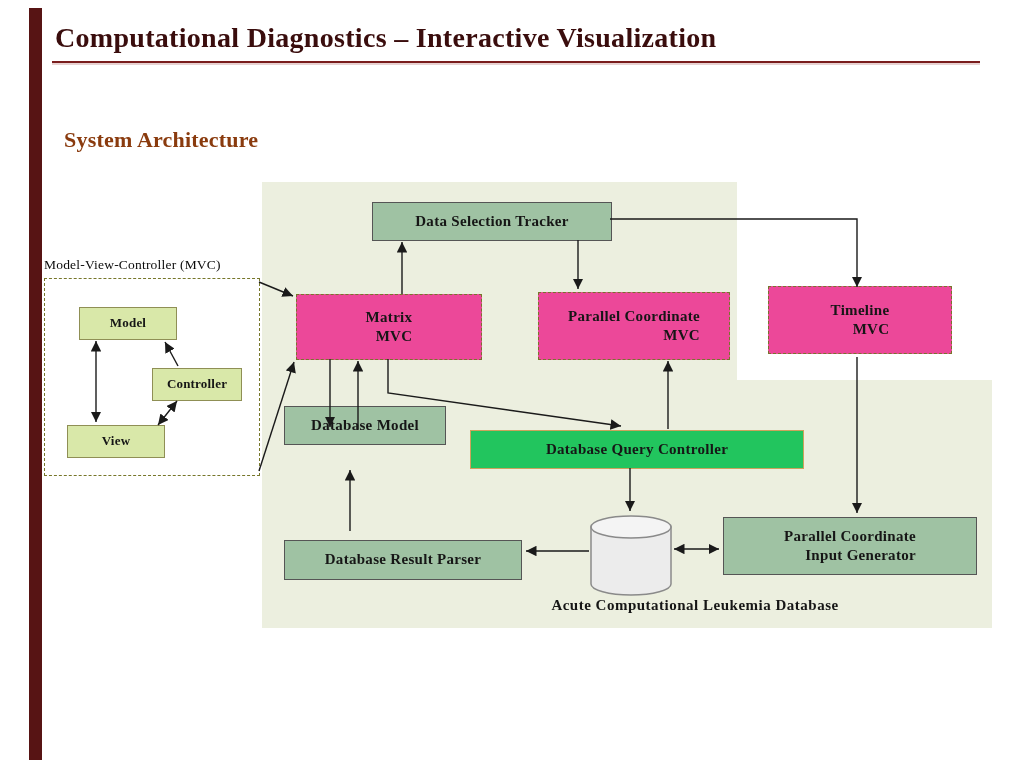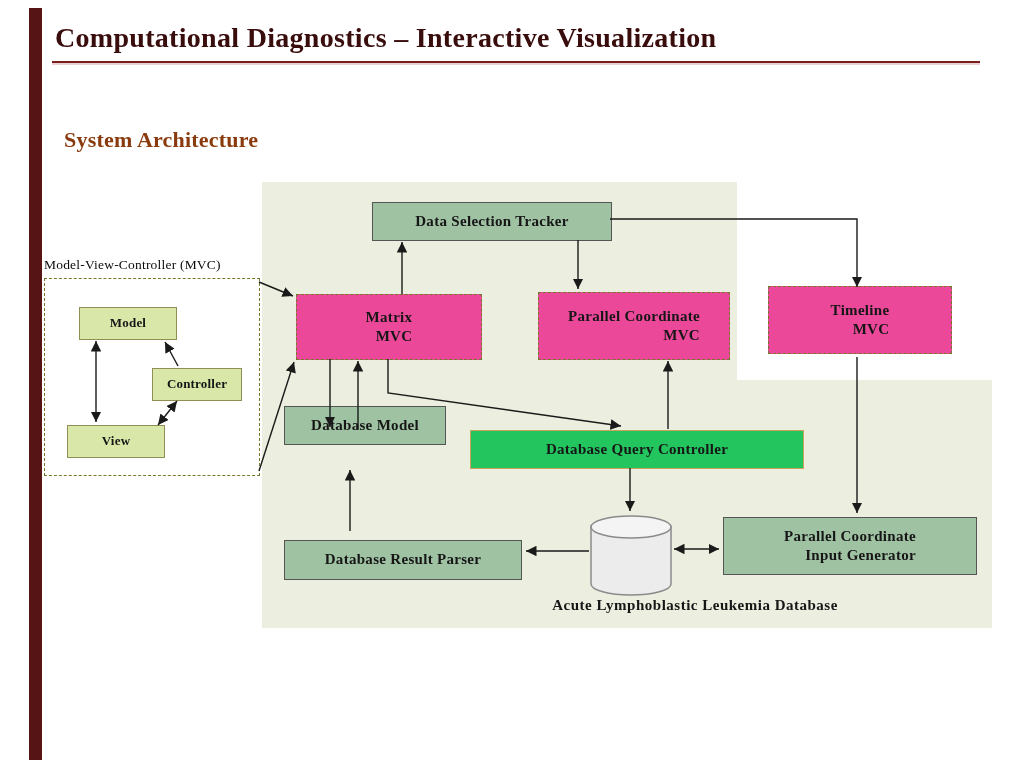--- a/index.html
+++ b/index.html
@@ -69,21 +69,21 @@
 MVC</div>
 <div class="abs node lightgreen" id="node-pcmvc">Parallel Coordinate
 MVC</div>
 <div class="abs node lightgreen" id="node-timeline">Timeline
 MVC</div>
 <div class="abs node sage" id="node-dbmodel">Database Model</div>
 <div class="abs node orange" id="node-dbquery">Database Query Controller</div>
 <div class="abs node sage" id="node-dbparser">Database Result Parser</div>
 <div class="abs node sage" id="node-pcig">Parallel Coordinate
 Input Generator</div>
-<div class="abs" id="db-caption">Acute Lymphoblastic Leukemia Database</div>
+<div class="abs" id="db-caption">Acute Computational Leukemia Database</div>
 
 <div class="abs" id="legend-title">Model-View-Controller (MVC)</div>
 <div class="abs" id="legend-box"></div>
 <div class="abs node legend-small" id="node-model">Model</div>
 <div class="abs node legend-small" id="node-controller">Controller</div>
 <div class="abs node legend-small" id="node-view">View</div>
 
 <svg class="abs" id="arrows" width="1024" height="768" viewBox="0 0 1024 768">
   <defs>
     <marker id="arr" viewBox="0 0 10 10" refX="10" refY="5" markerWidth="7.5" markerHeight="7.5" orient="auto-start-reverse">

